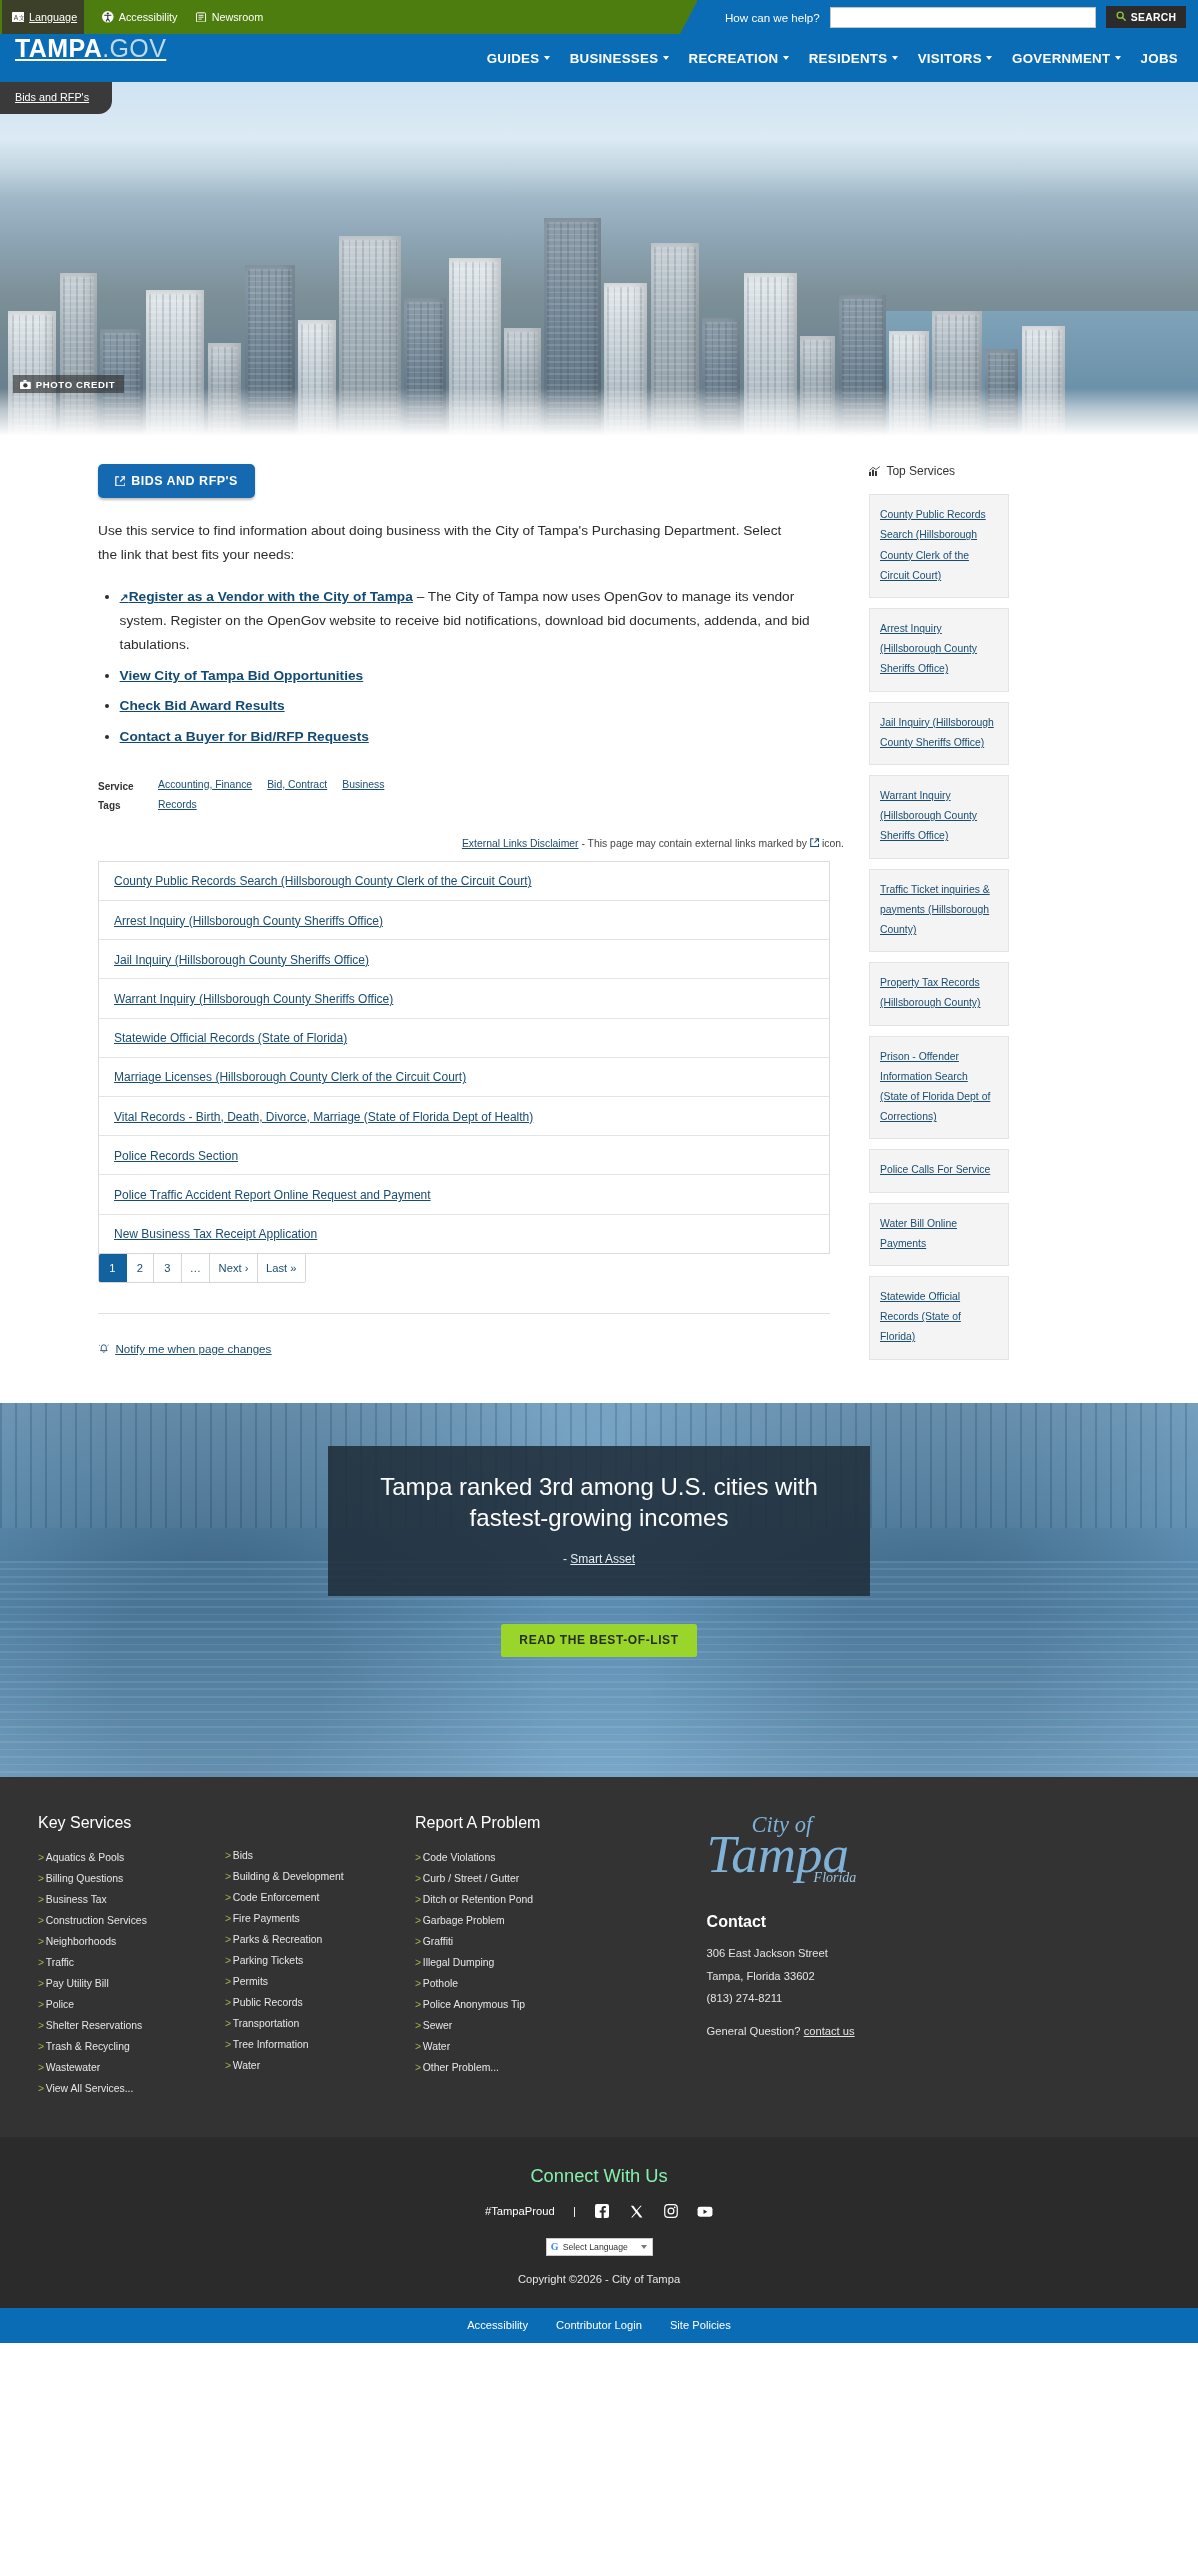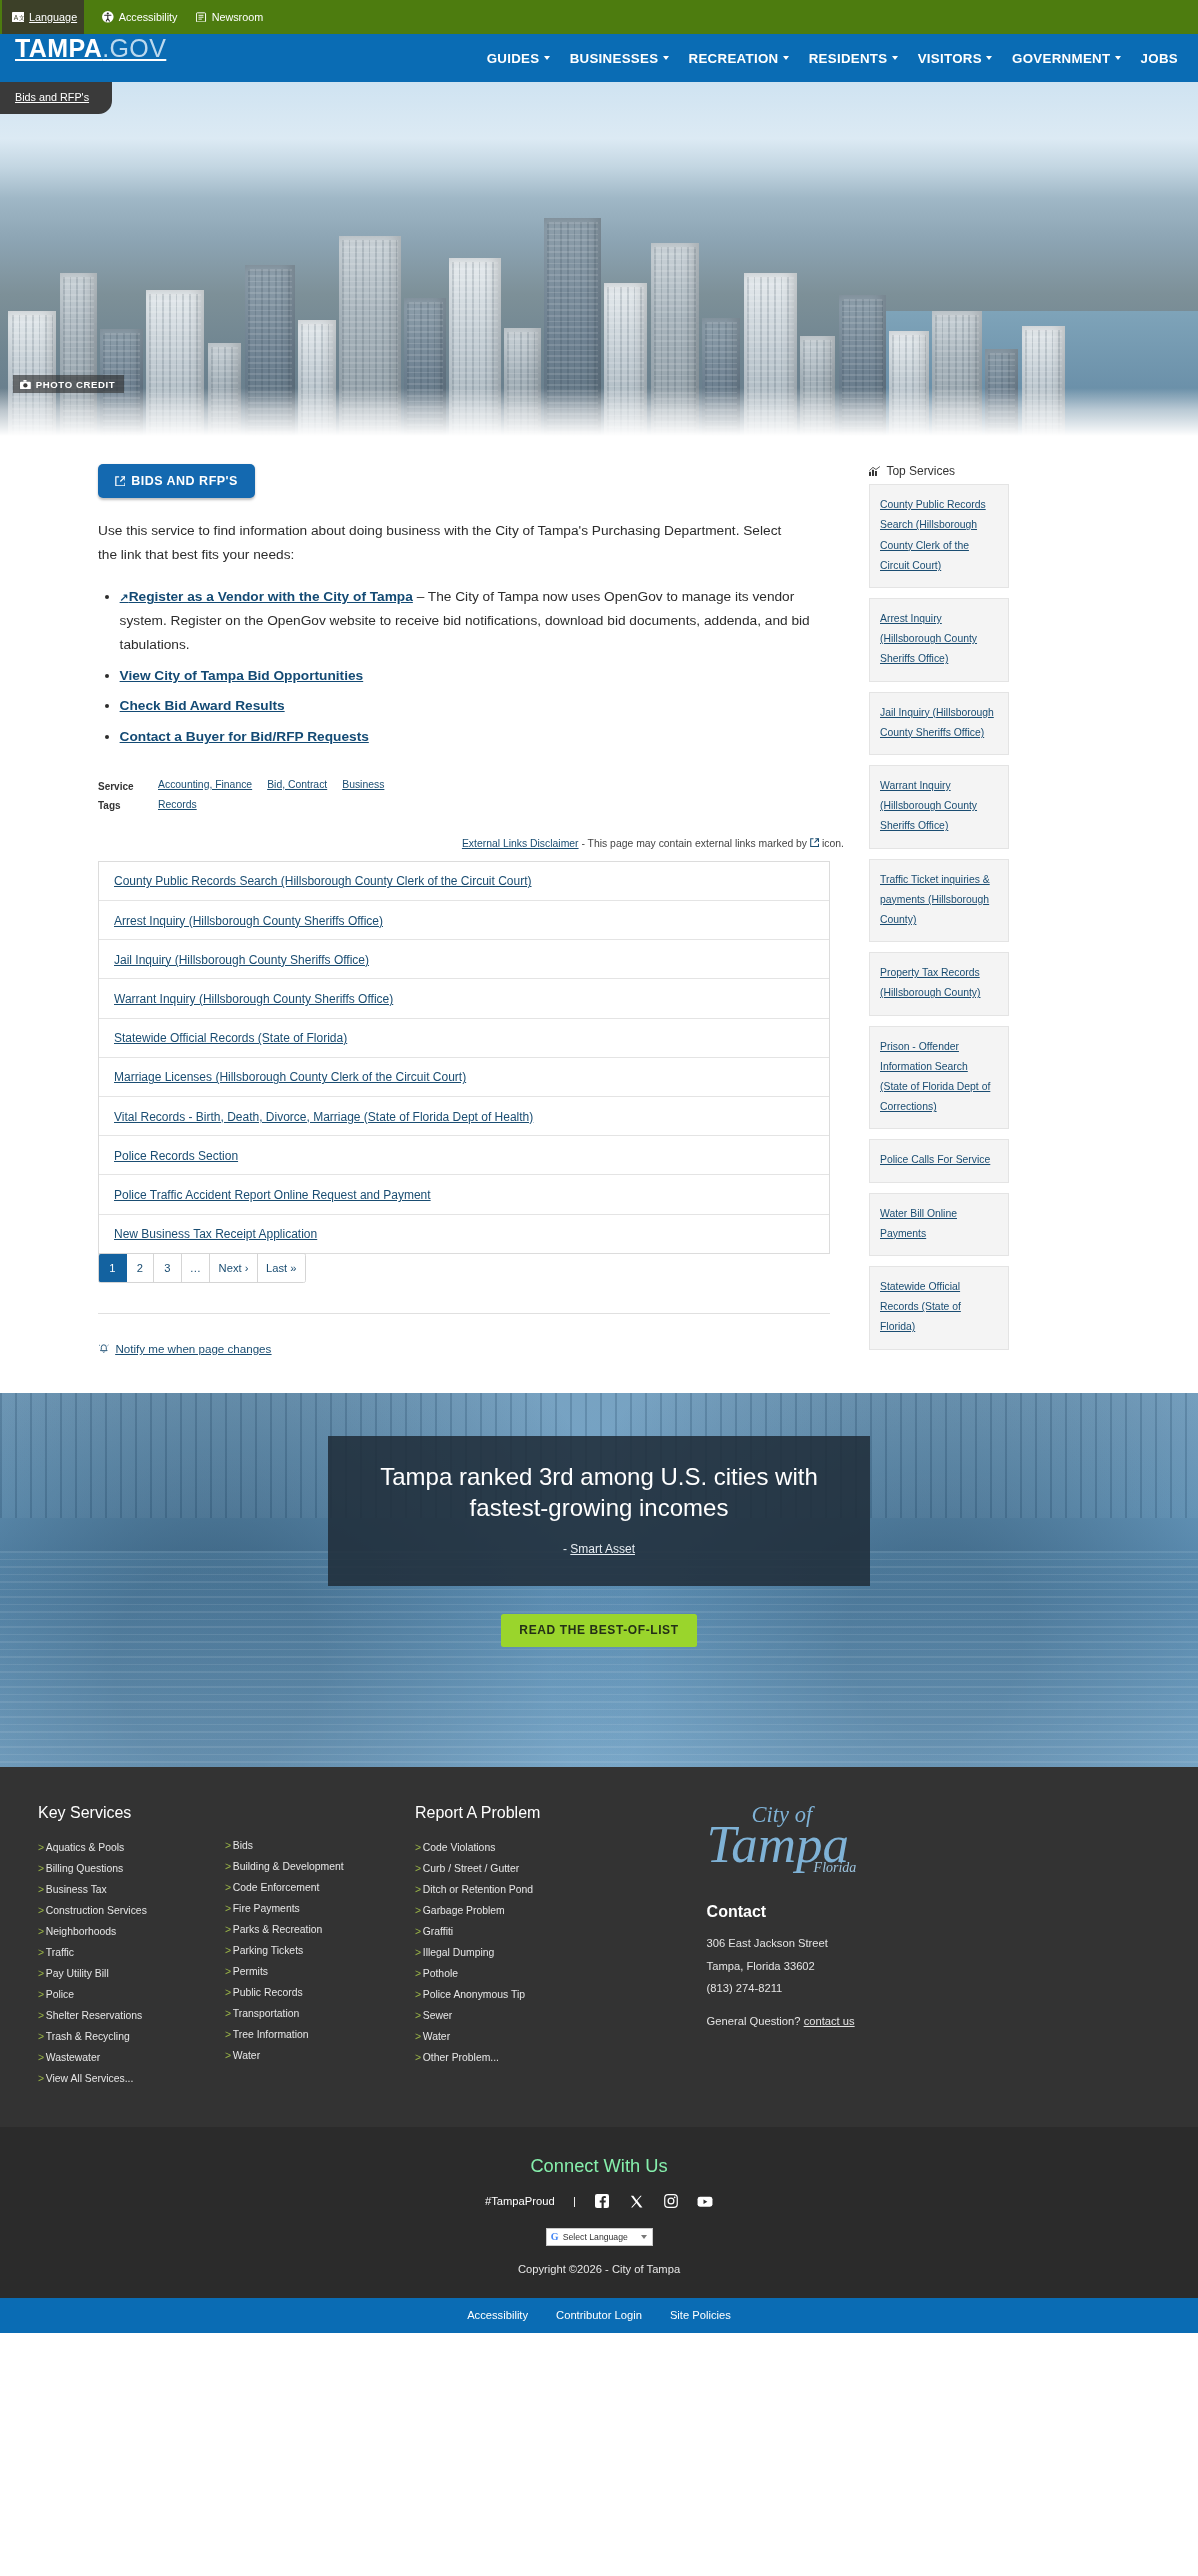--- a/index.html
+++ b/index.html
@@ -347,21 +347,21 @@
   }
   .notify .lbl { text-decoration: underline; }
 
   
   .side-title {
     display: flex;
     align-items: center;
     gap: 5.8px;
     font-size: 12px;
     color: #333;
-    margin-bottom: 6px;
+    margin-bottom: 16px;
     padding-left: 10px;
   }
   .svc-card {
     width: 140px;
     margin-left: 10px;
     margin-bottom: 10px;
     background: #f4f4f4;
     border: 0.8px solid #e4e4e4;
     padding: 10px 10px 10.8px 10px;
   }
@@ -603,20 +603,33 @@
       <span class="ico-box">
         <svg width="10.8" height="10.8" viewBox="0 0 13 13">
             <rect x="0.5" y="1" width="11" height="11" rx="1" fill="none" stroke="#fff" stroke-width="1.2"></rect>
             <path d="M3 4h6M3 6.3h6M3 8.6h4" stroke="#fff" stroke-width="1.1"></path>
           </svg>
       </span>
       <span class="lbl">Newsroom</span>
     </a>
   </div>
 
+  <div class="util-right">
+    <span class="help-label">How can we help?</span>
+    <input class="search-input" type="text" value="" placeholder="" style="">
+    <button class="search-btn">
+      <span class="mag">
+        <svg width="10" height="10" viewBox="0 0 12 12">
+            <circle cx="5" cy="5" r="3.6" fill="none" stroke="#8dc63f" stroke-width="1.6"></circle>
+            <path d="M7.8 7.8L11 11" stroke="#8dc63f" stroke-width="1.8" stroke-linecap="round"></path>
+          </svg>
+      </span>
+      <span>SEARCH</span>
+    </button>
+  </div>
 </div>
 
 <div class="mainnav">
   <a href="#" class="brand">
     <span>TAMPA</span><span class="gov">.GOV</span>
   </a>
   <div class="nav-items">
     <a class="nav-item" href="#">
         <span>GUIDES</span>
         <i class="caret"></i>

